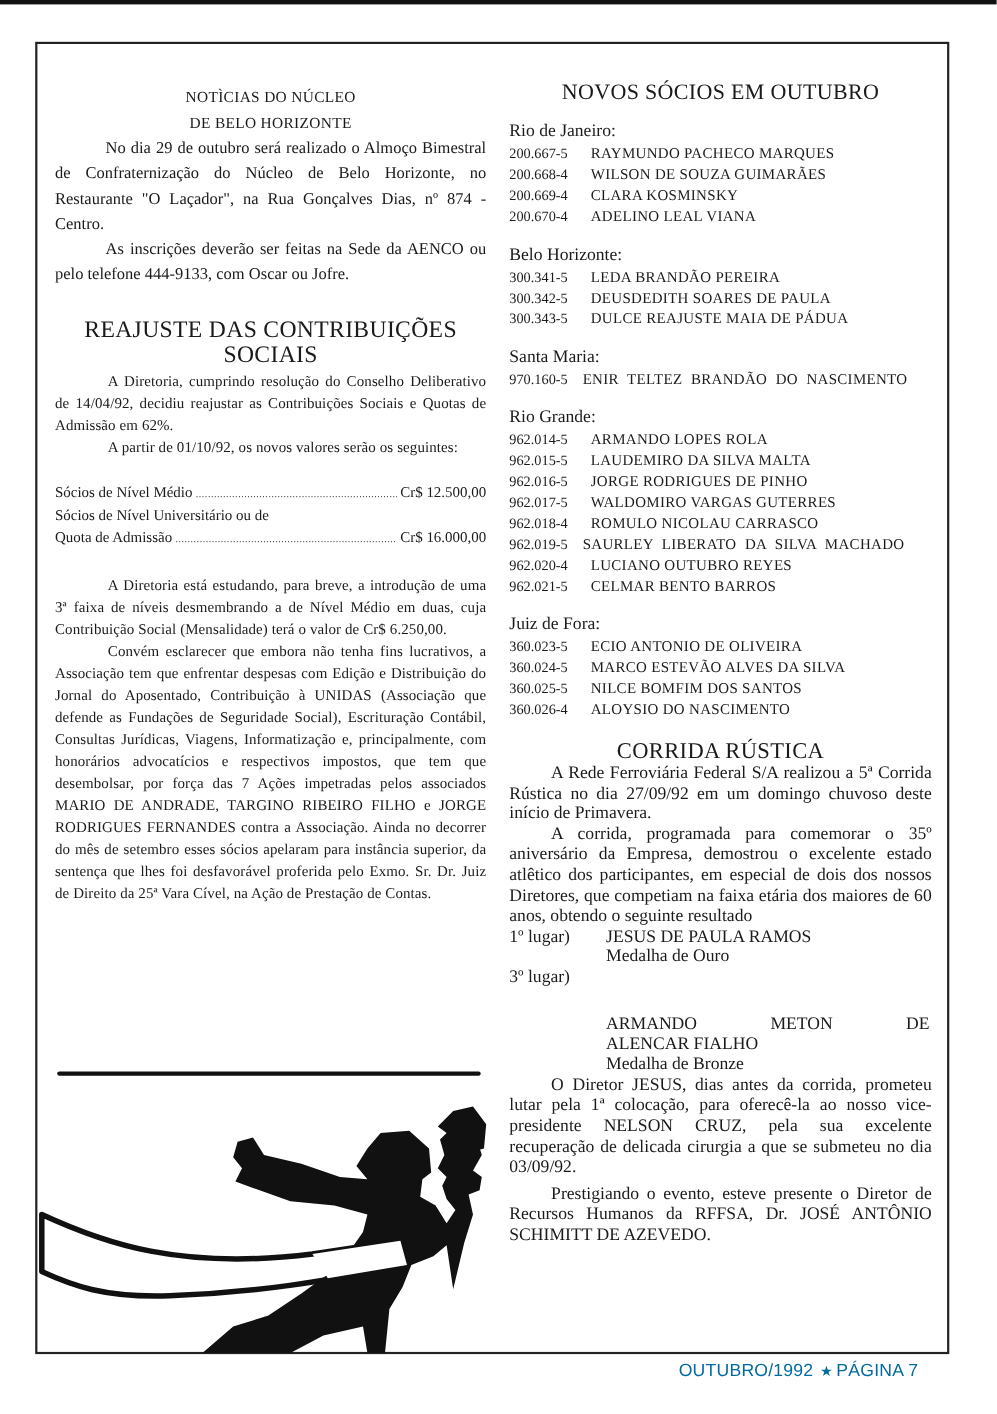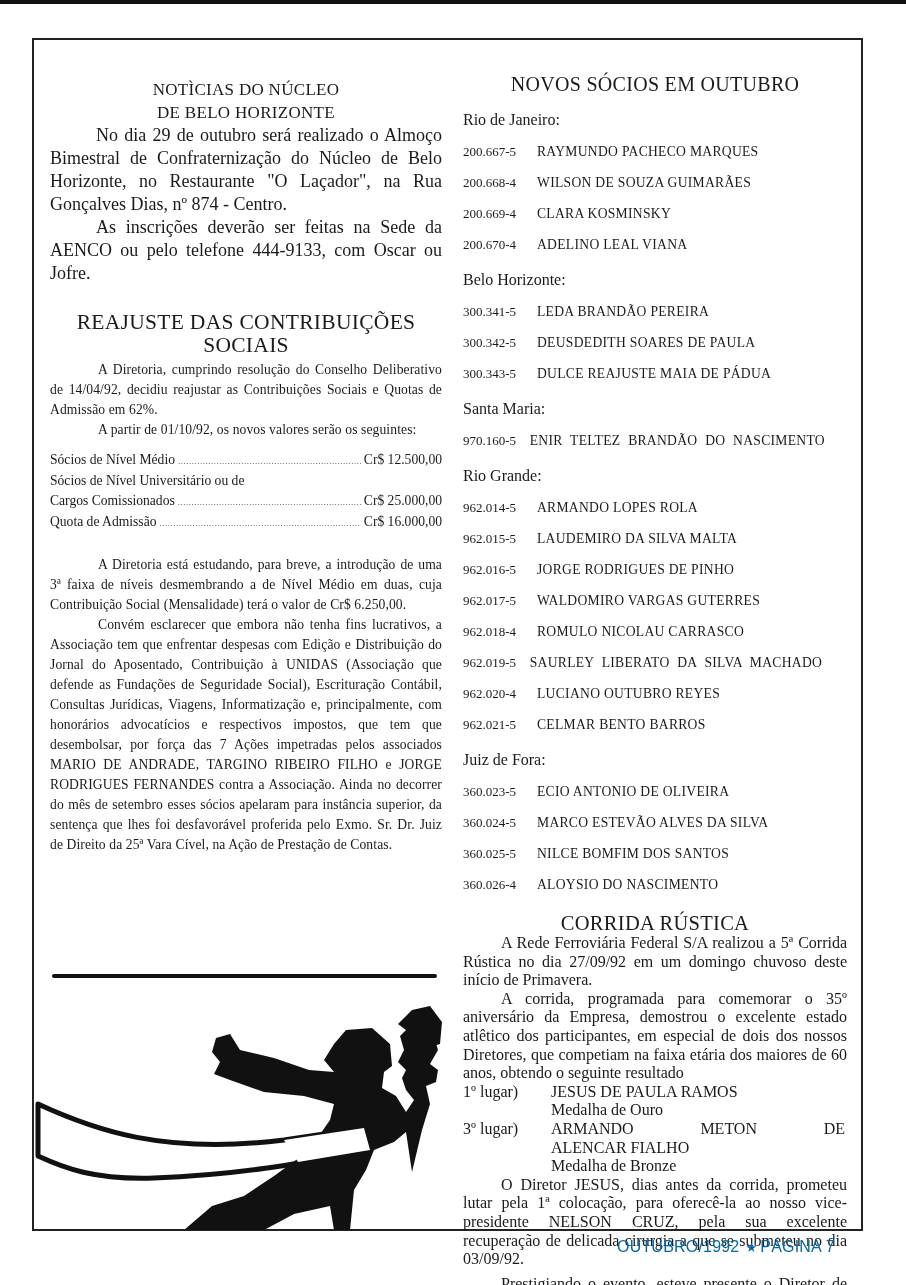--- a/index.html
+++ b/index.html
@@ -10,55 +10,55 @@
     .top-bar { position: absolute; left: 0; top: 0; width: 906px; height: 4px; background: #111; }
     .frame {
       position: absolute; left: 32px; top: 38px; width: 831px; height: 1193px;
       border: 2px solid #222; box-sizing: border-box;
     }
     .col { position: absolute; }
     .left-col { left: 50px; top: 78px; width: 392px; }
     .right-col { left: 463px; top: 72px; width: 384px; }
 
     h2 { margin: 0; font-weight: normal; text-align: center; letter-spacing: 0.3px; }
-    .h-nucleo { font-size: 17px; line-height: 23px; }
+    .h-nucleo { font-size: 14px; line-height: 23px; }
     .h-reajuste { font-size: 21.5px; line-height: 23px; margin-top: 26px; }
     .h-novos { font-size: 20px; line-height: 24px; margin-bottom: 14px; }
     .h-corrida { font-size: 20.5px; line-height: 22px; margin-top: 18px; }
 
     p { margin: 0; text-align: justify; }
-    .p-big { font-size: 18px; line-height: 23px; text-indent: 46px; }
+    .p-big { font-size: 15px; line-height: 23px; text-indent: 46px; }
     .p-small { font-size: 13.6px; line-height: 20px; text-indent: 48px; }
     .p-small.ls { letter-spacing: 0.1px; }
 
-    .values { margin-top: 10px; font-size: 13.6px; line-height: 20px; }
+    .values { margin-top: 21px; font-size: 13.6px; line-height: 20px; }
     .vrow { display: flex; align-items: baseline; white-space: nowrap; }
     .vrow .lbl { flex: 0 0 auto; }
     .vrow .dots { flex: 1 1 auto; overflow: hidden; margin: 0 3px; letter-spacing: 0.5px; color: #333; }
     .vrow .dots::before { content: "................................................................................................................"; font-size: 9px; }
     .vrow .amt { flex: 0 0 auto; }
 
     .spacer-a { height: 22px; }
 
     .city { font-size: 16px; line-height: 20px; margin-top: 0; }
     .city-block { margin-bottom: 16px; }
-    .member { display: flex; font-size: 13.6px; line-height: 19px; margin-top: 12px; }
+    .member { display: flex; font-size: 13.6px; line-height: 19px; }
     .member .num { flex: 0 0 74px; font-size: 13px; }
     .member .name { flex: 1; letter-spacing: 0.3px; }
     .member.wrap { display: block; text-align: justify; }
     .member.wrap .num { display: inline; }
     .member.wrap .name { display: inline; word-spacing: 4px; }
 
     .corrida p { font-size: 16px; line-height: 18.6px; }
     .corrida .ind { text-indent: 38px; }
     .result { font-size: 16px; line-height: 18.6px; display: flex; }
     .result .place { flex: 0 0 84px; text-align: left; padding-right: 4px; }
     .result .who { flex: 1; text-align: justify; }
     .result .who .sub { display: block; }
-    .rel-3 .who .line1 { display: flex; justify-content: space-between; padding-right: 2px; }
+    .rel-3 .who .line1 { display: flex; justify-content: space-between; padding-right: 2px; margin-top: 42px; }
 
     .rule {
       position: absolute; left: 52px; top: 974px; width: 385px; height: 4px; background: #111; border-radius: 2px;
     }
     .runner { position: absolute; left: 34px; top: 1000px; width: 412px; height: 230px; }
 
     .footer {
       position: absolute; left: 617px; top: 1238px; font-size: 16px; letter-spacing: 0.2px;
       font-family: "Liberation Sans", "DejaVu Sans", sans-serif; color: #0369a1;
     }
@@ -89,25 +89,20 @@
     <p class="p-small ls">A partir de 01/10/92, os novos valores serão os seguintes:</p>
 
     <div class="values">
       <div class="vrow">
         <span class="lbl">Sócios de Nível Médio</span>
         <span class="dots"></span>
         <span class="amt">Cr$ 12.500,00</span>
       </div>
       <div class="vrow">
         <span class="lbl">Sócios de Nível Universitário ou de</span>
-      </div>
-      <div class="vrow">
-        <span class="lbl">Cargos Comissionados</span>
-        <span class="dots"></span>
-        <span class="amt">Cr$ 25.000,00</span>
       </div>
       <div class="vrow">
         <span class="lbl">Quota de Admissão</span>
         <span class="dots"></span>
         <span class="amt">Cr$ 16.000,00</span>
       </div>
     </div>
 
     <div class="spacer-a"></div>
     <p class="p-small ls">A Diretoria está estudando, para breve, a introdução de uma 3ª faixa de níveis desmembrando a de Nível Médio em duas, cuja Contribuição Social (Mensalidade) terá o valor de Cr$ 6.250,00.</p>

